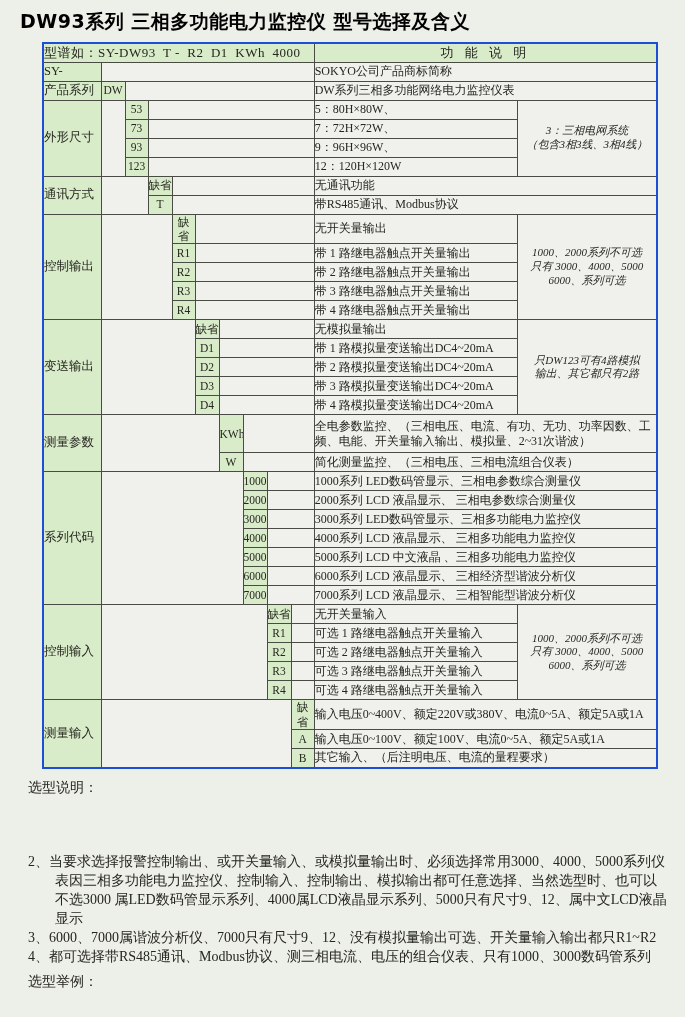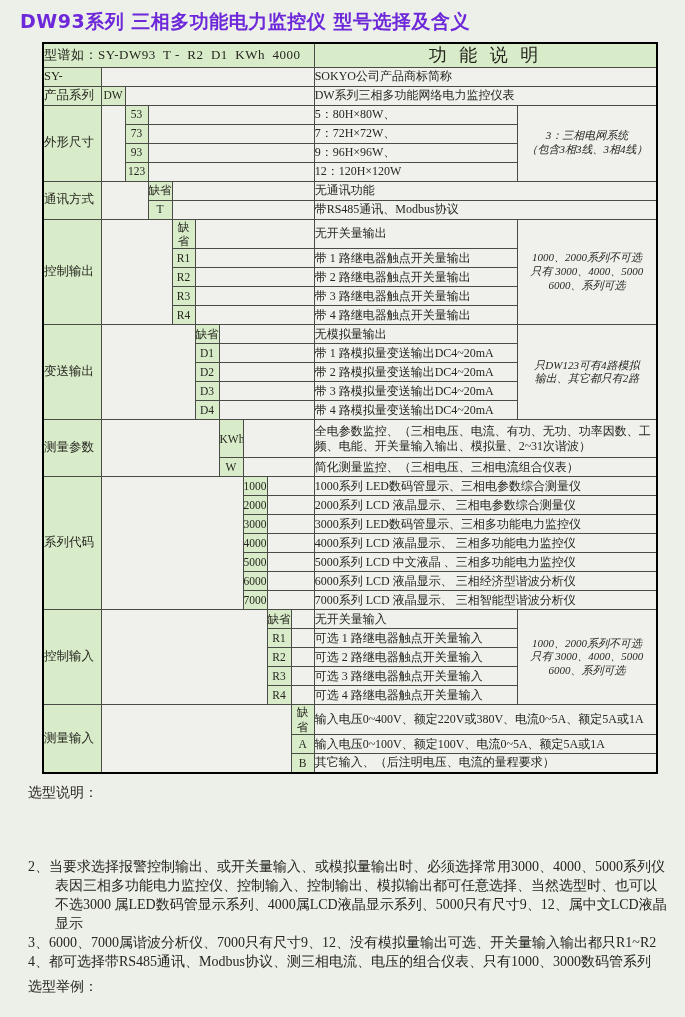--- a/index.html
+++ b/index.html
@@ -9,45 +9,45 @@
     font-family:"Liberation Serif","DejaVu Serif",serif;
     color:#26261f;
     overflow:hidden;
   }
   .page-title{
     margin:9px 0 7px 20px;
     font-family:"DejaVu Sans","Liberation Sans",sans-serif;
     font-weight:bold;
     font-size:19px;
     letter-spacing:0.5px;
-    color:#6d28d9;
+    color:#000000;
   }
   table.spec{
     border-collapse:collapse;
     table-layout:fixed;
     margin-left:42px;
     width:614px;
-    border:2px solid #000000;
+    border:2px solid #1d4ed8;
   }
   table.spec td{
     border:1px solid #4b4b46;
     vertical-align:middle;
     overflow:hidden;
     padding:0;
     line-height:1.25;
   }
   tr.r{height:19px;}
   tr.tall{height:38px;}
   td.g{background:#d9ecca;}
   td.e{background:#f0f1ec;}
   td.cat{font-size:12.5px;text-align:left;}
   td.code{font-size:11.5px;text-align:center;}
   td.d{background:#f0f1ec;font-size:12px;text-align:left;padding:0 4px 0 7px;}
   td.hdr-model{font-size:13px;padding-left:8px;white-space:pre;letter-spacing:0.5px;}
-  td.hdr-func{font-size:18px;text-align:center;letter-spacing:4px;}
+  td.hdr-func{font-size:13px;text-align:center;letter-spacing:4px;}
   td.note{background:#f0f1ec;font-size:11px;text-align:center;white-space:pre-line;line-height:15px;padding:0 2px;font-style:italic;}
   .bottom{
     margin:9px 0 0 28px;
     width:642px;
     font-size:14px;
     line-height:19px;
   }
   .note-row{display:flex;align-items:flex-start;flex-direction:column;}
   .note-label{width:74px;flex:0 0 74px;}
   .note-content{flex:1;}

